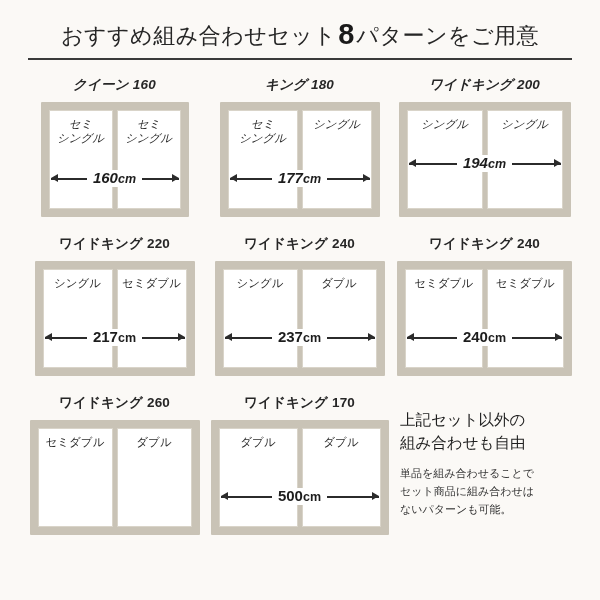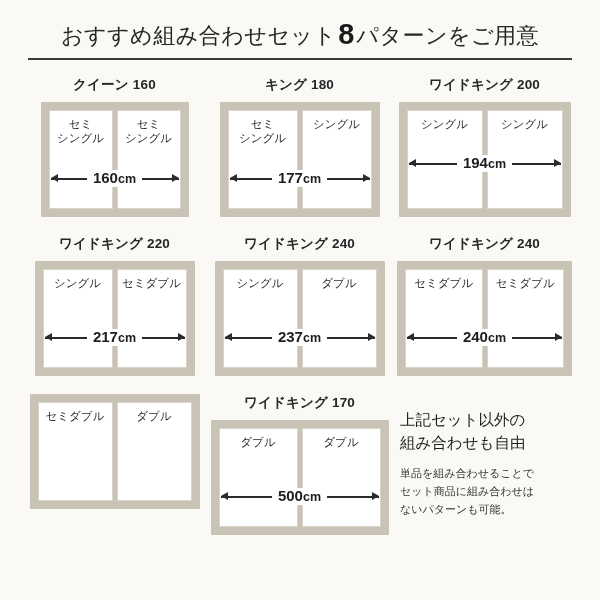--- a/index.html
+++ b/index.html
@@ -166,21 +166,21 @@
 <body>
 
 <div id="root">
 
   <div class="header">
     <span class="h-text">おすすめ組み合わせセット</span><span class="h-num">8</span><span class="h-text">パターン</span><span class="h-text">をご用意</span>
   </div>
   <div class="header-underline"></div>
 
   <div class="grid" id="grid">
-      <div class="row" style="margin-bottom: 12px;">
+      <div class="row" style="margin-bottom: 12px; font-style: italic;">
         <div class="cell">
           <div class="cap">クイーン 160</div>
           <div class="bed" style="width: 148px; height: 115px;">
             <div class="inner">
               <div class="mat">
                 <div class="lbl two">
                   <div>セミ</div>
                   <div>シングル</div>
                 </div>
               </div>
@@ -313,20 +313,21 @@
               <div class="line"></div>
               <div class="ah l"></div>
               <div class="ah r"></div>
               <div class="val"><span>240</span><span class="unit">cm</span></div>
             </div>
           </div>
         </div>
       </div>
       <div class="row" style="margin-bottom: 12px;">
         <div class="cell">
+          <div class="cap">ワイドキング 260</div>
           <div class="bed" style="width: 170px; height: 115px;">
             <div class="inner">
               <div class="mat">
                 <div class="lbl">
                   <div>セミダブル</div>
                 </div>
               </div>
               <div class="mat">
                 <div class="lbl">
                   <div>ダブル</div>

